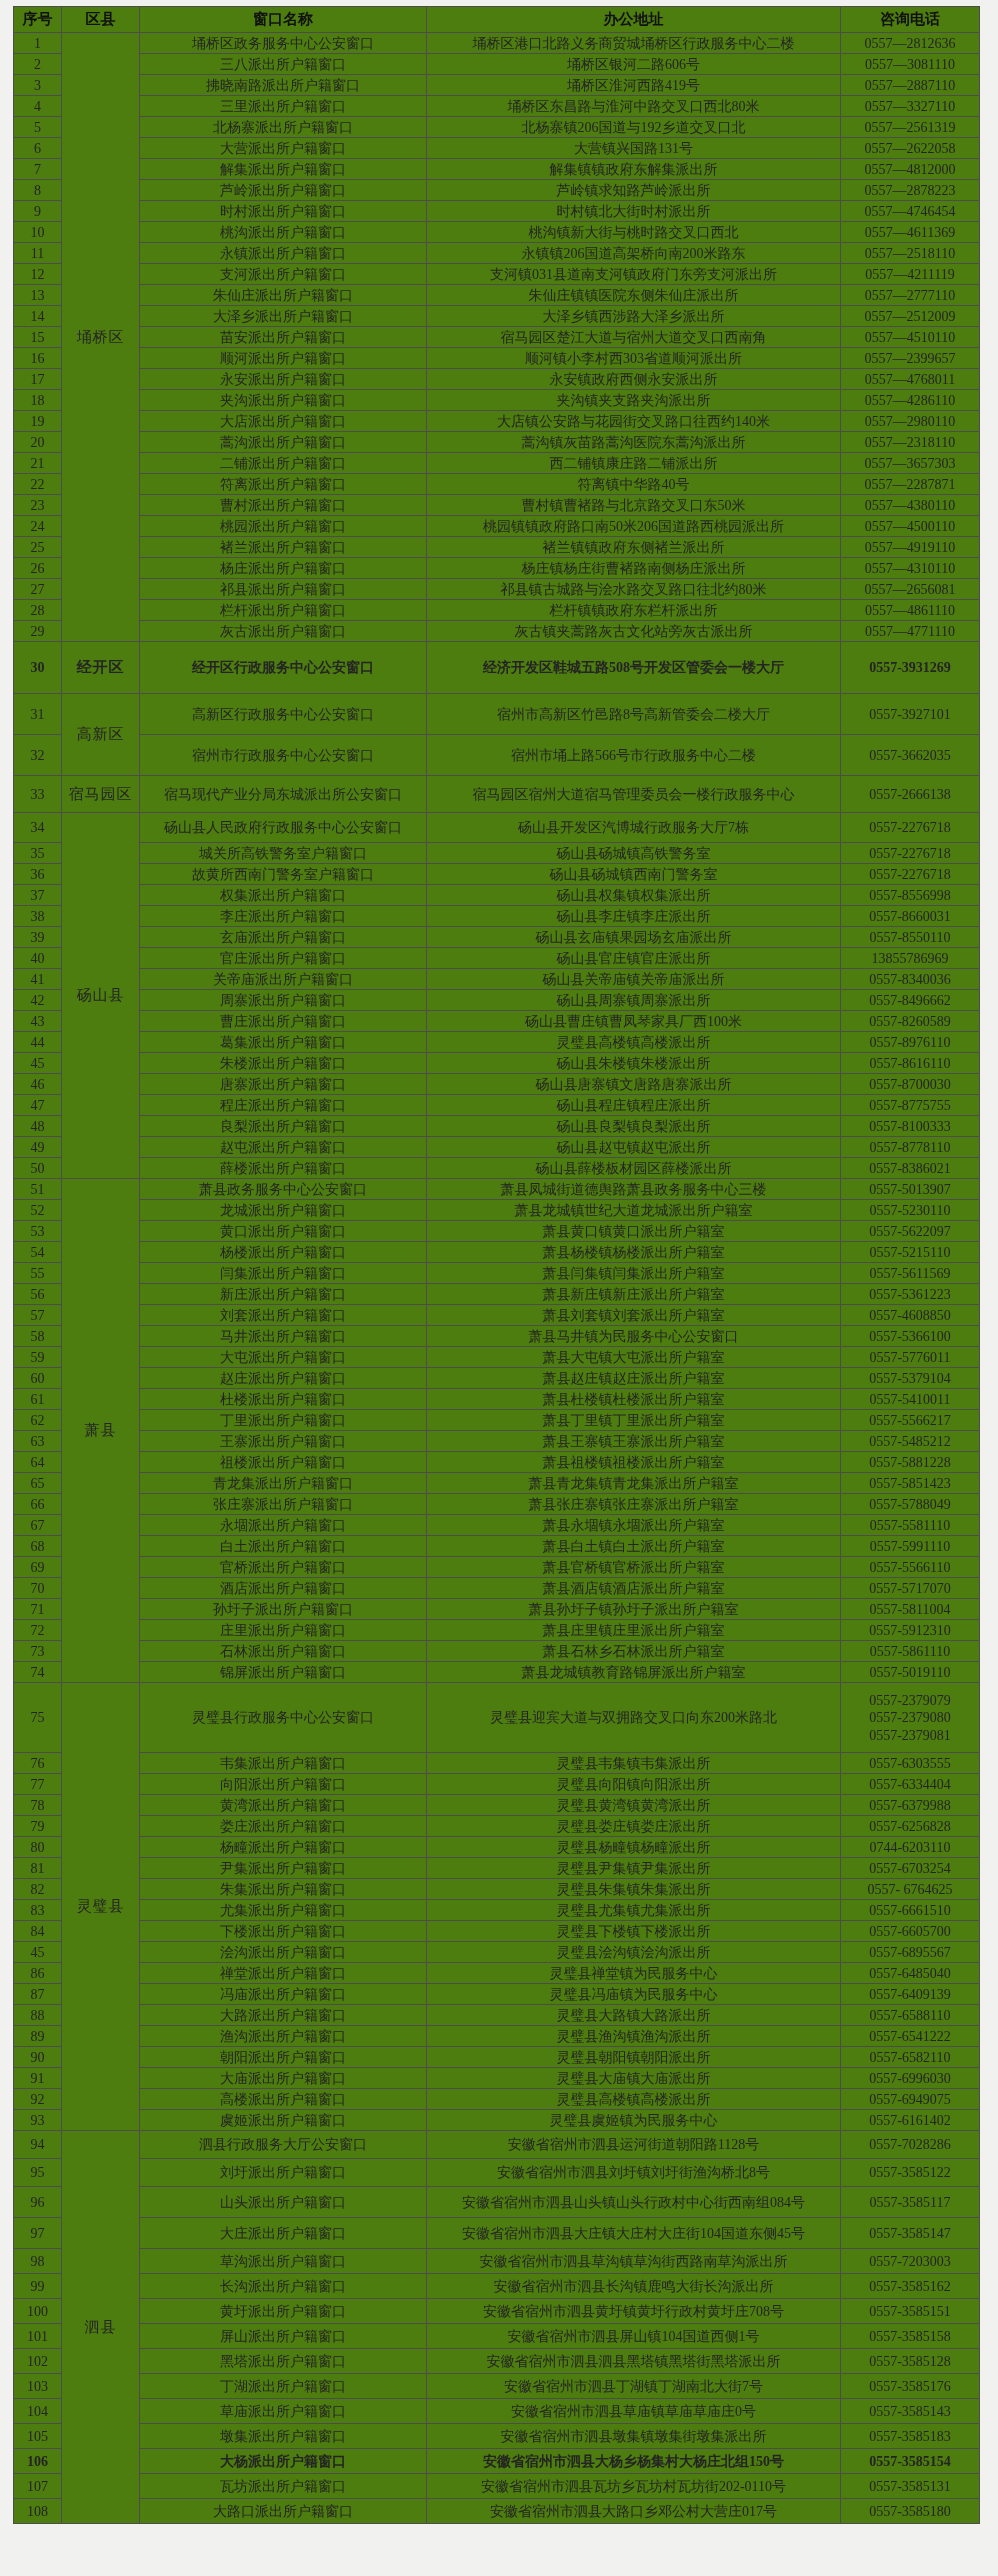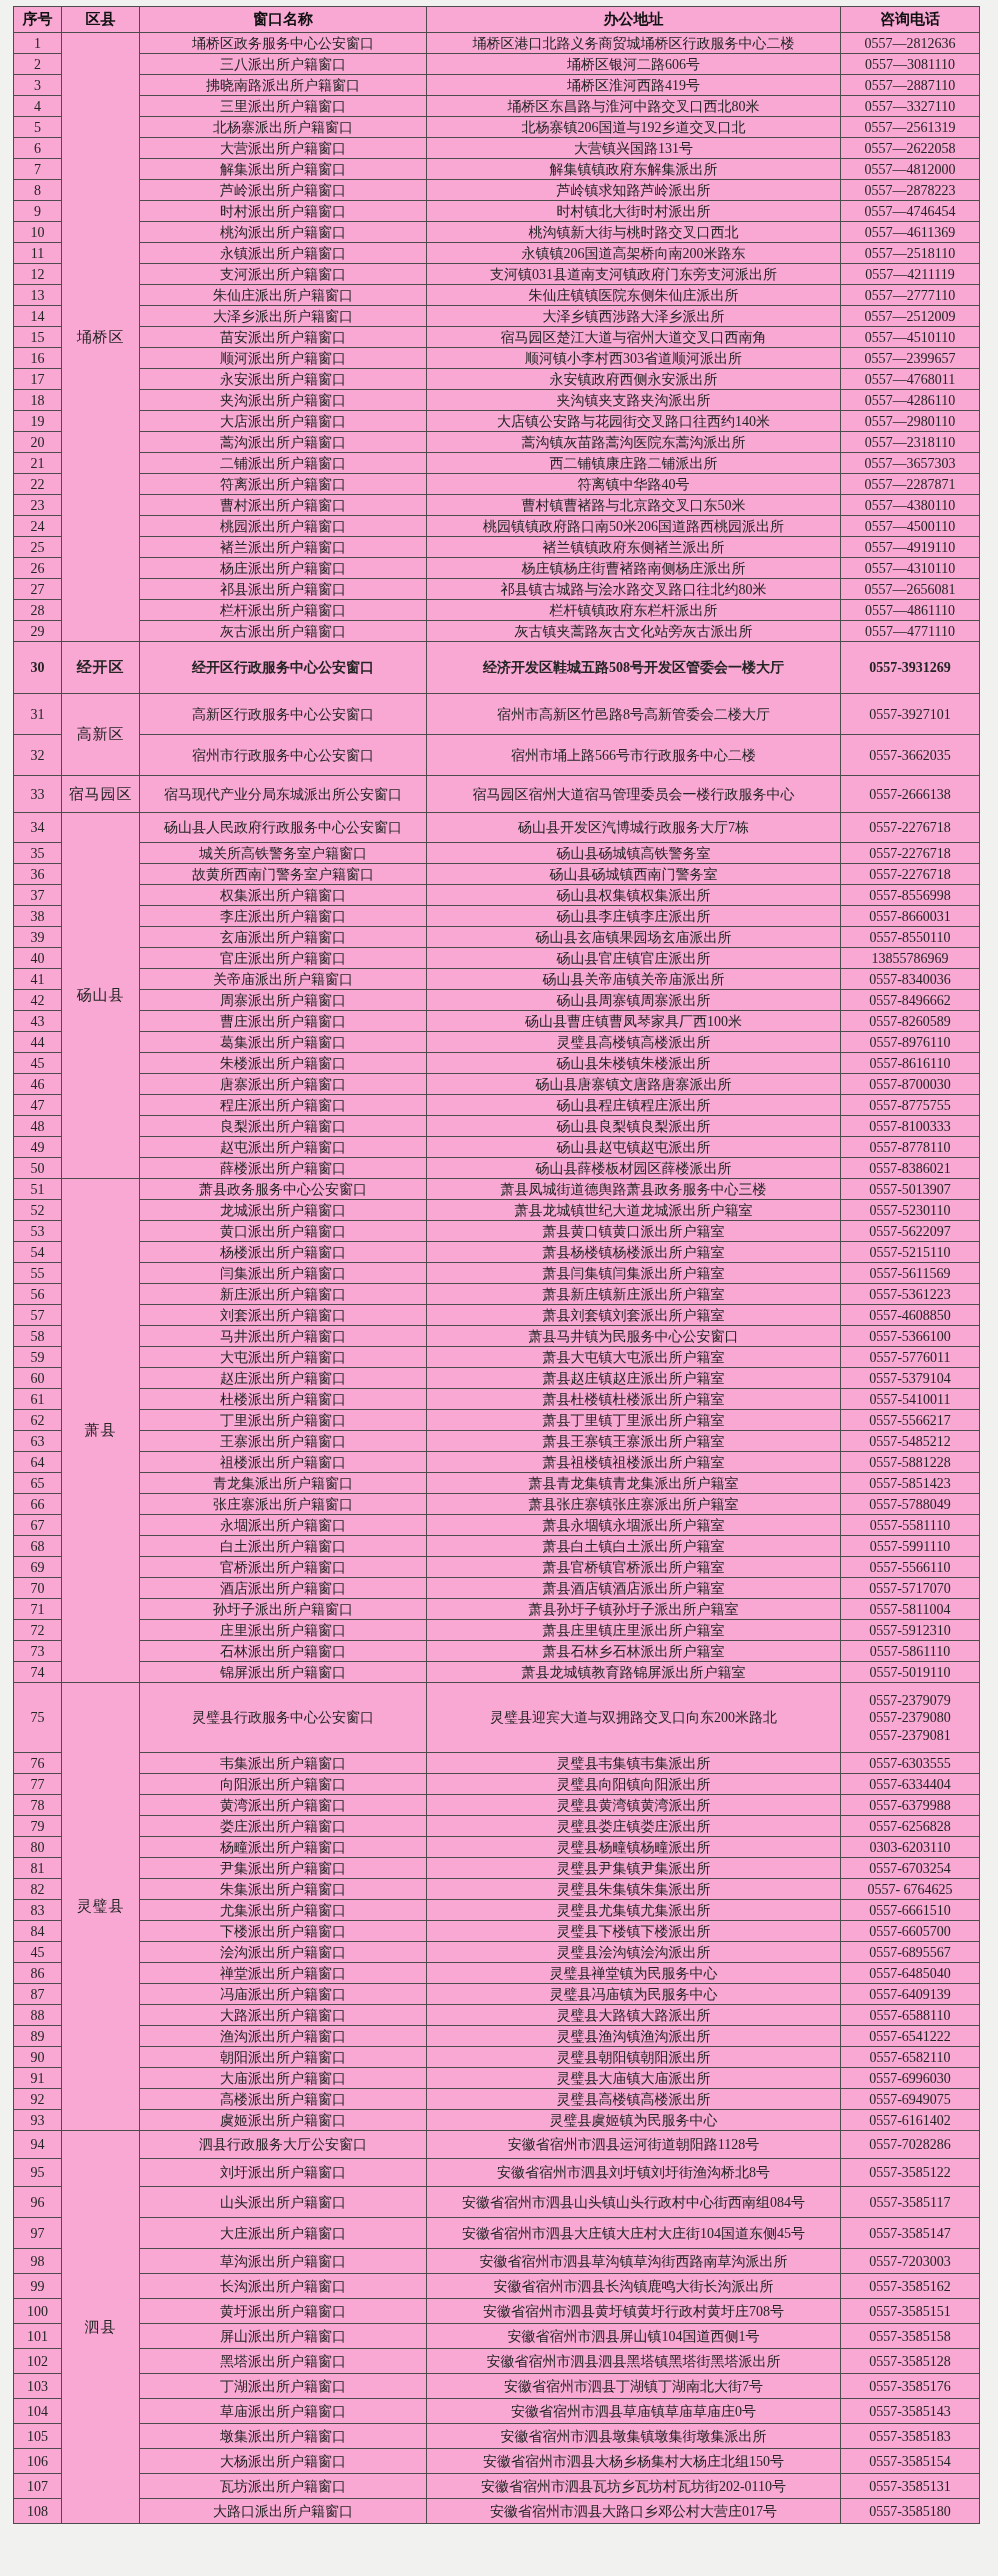--- a/index.html
+++ b/index.html
@@ -21,21 +21,21 @@
     font-weight:bold;
     color:#111;
     padding:7.4px 0 9.2px 0;
     letter-spacing:0.9px;
     font-family:"Liberation Serif","DejaVu Serif",serif;
   }
   table.main{
     border-collapse:collapse;
     table-layout:fixed;
     width:965px;
-    background:#f9a8d4;
+    background:#4d7c0f;
   }
   th,td{
     border:0.9px solid #4c4c4c;
     text-align:center;
     vertical-align:middle;
     padding:0.9px 2.8px;
     font-size:14px;
     color:#242424;
     line-height:1.25;
     overflow:hidden;
@@ -559,21 +559,21 @@
         <tr>
           <td class="c-no">79</td>
           <td class="c-name">娄庄派出所户籍窗口</td>
           <td class="c-addr">灵璧县娄庄镇娄庄派出所</td>
           <td class="c-phone">0557-6256828</td>
         </tr>
         <tr>
           <td class="c-no">80</td>
           <td class="c-name">杨疃派出所户籍窗口</td>
           <td class="c-addr">灵璧县杨疃镇杨疃派出所</td>
-          <td class="c-phone">0303-6203110</td>
+          <td class="c-phone">0744-6203110</td>
         </tr>
         <tr>
           <td class="c-no">81</td>
           <td class="c-name">尹集派出所户籍窗口</td>
           <td class="c-addr">灵璧县尹集镇尹集派出所</td>
           <td class="c-phone">0557-6703254</td>
         </tr>
         <tr>
           <td class="c-no">82</td>
           <td class="c-name">朱集派出所户籍窗口</td>
@@ -712,21 +712,21 @@
           <td class="c-name">草庙派出所户籍窗口</td>
           <td class="c-addr">安徽省宿州市泗县草庙镇草庙草庙庄0号</td>
           <td class="c-phone">0557-3585143</td>
         </tr>
         <tr style="height: 25px;">
           <td class="c-no">105</td>
           <td class="c-name">墩集派出所户籍窗口</td>
           <td class="c-addr">安徽省宿州市泗县墩集镇墩集街墩集派出所</td>
           <td class="c-phone">0557-3585183</td>
         </tr>
-        <tr style="height: 25px;">
+        <tr style="height: 25px; font-weight: bold;">
           <td class="c-no">106</td>
           <td class="c-name">大杨派出所户籍窗口</td>
           <td class="c-addr">安徽省宿州市泗县大杨乡杨集村大杨庄北组150号</td>
           <td class="c-phone">0557-3585154</td>
         </tr>
         <tr style="height: 25px;">
           <td class="c-no">107</td>
           <td class="c-name">瓦坊派出所户籍窗口</td>
           <td class="c-addr">安徽省宿州市泗县瓦坊乡瓦坊村瓦坊街202-0110号</td>
           <td class="c-phone">0557-3585131</td>

